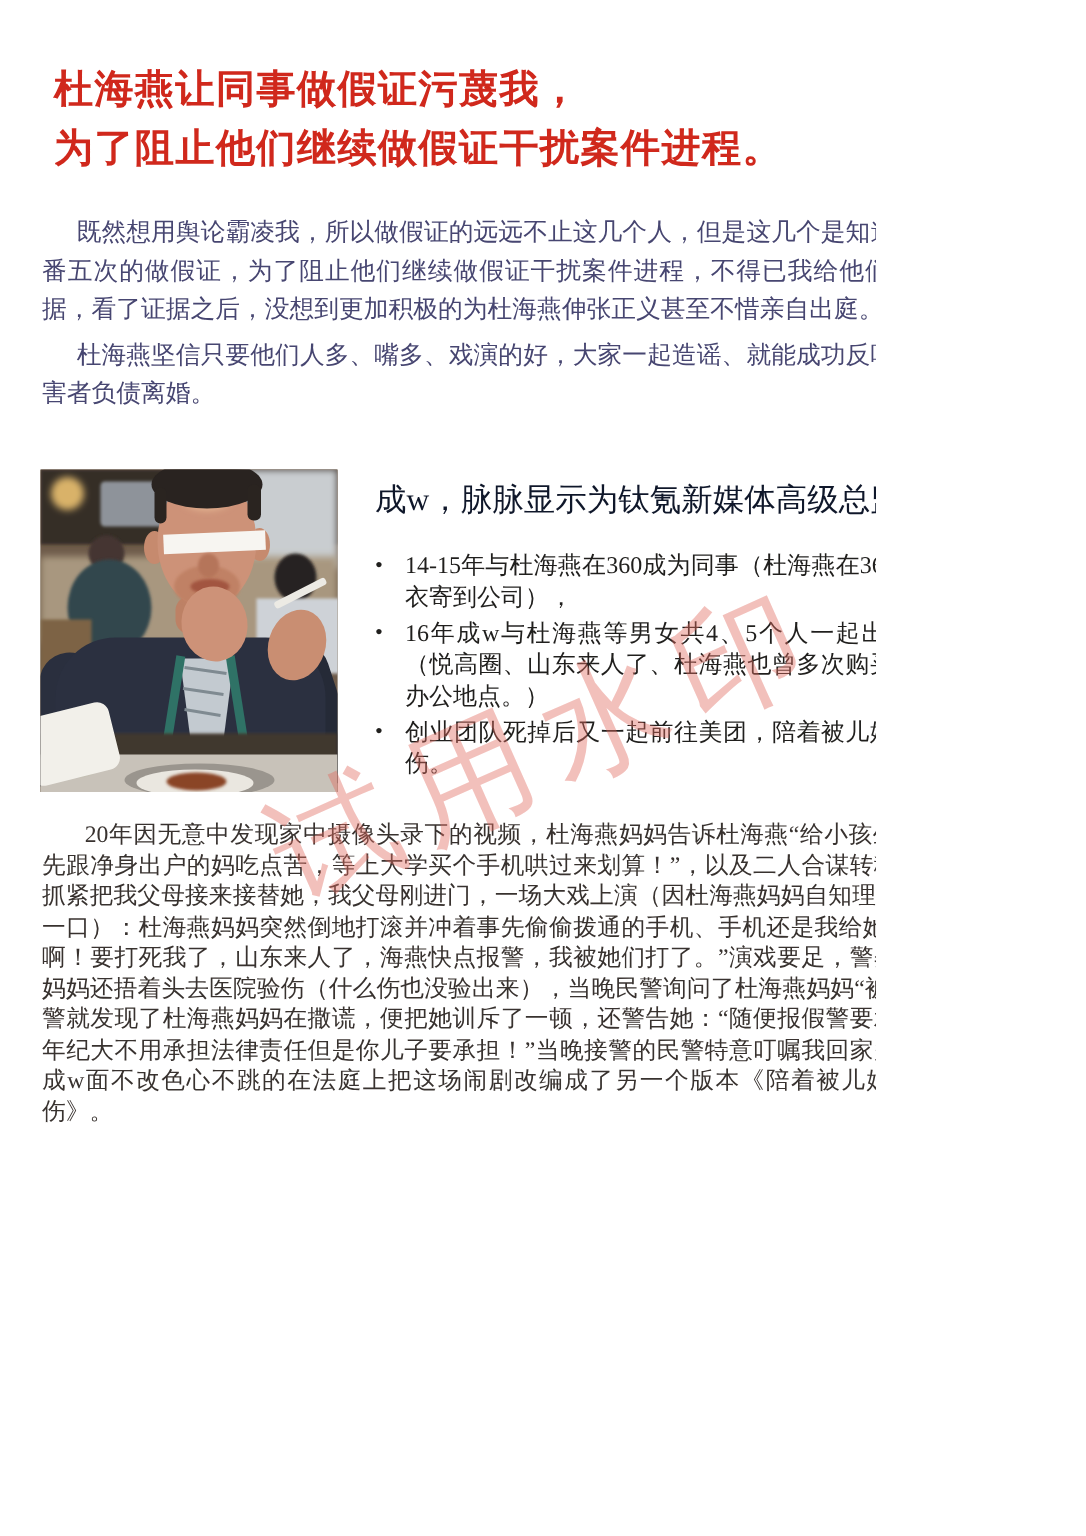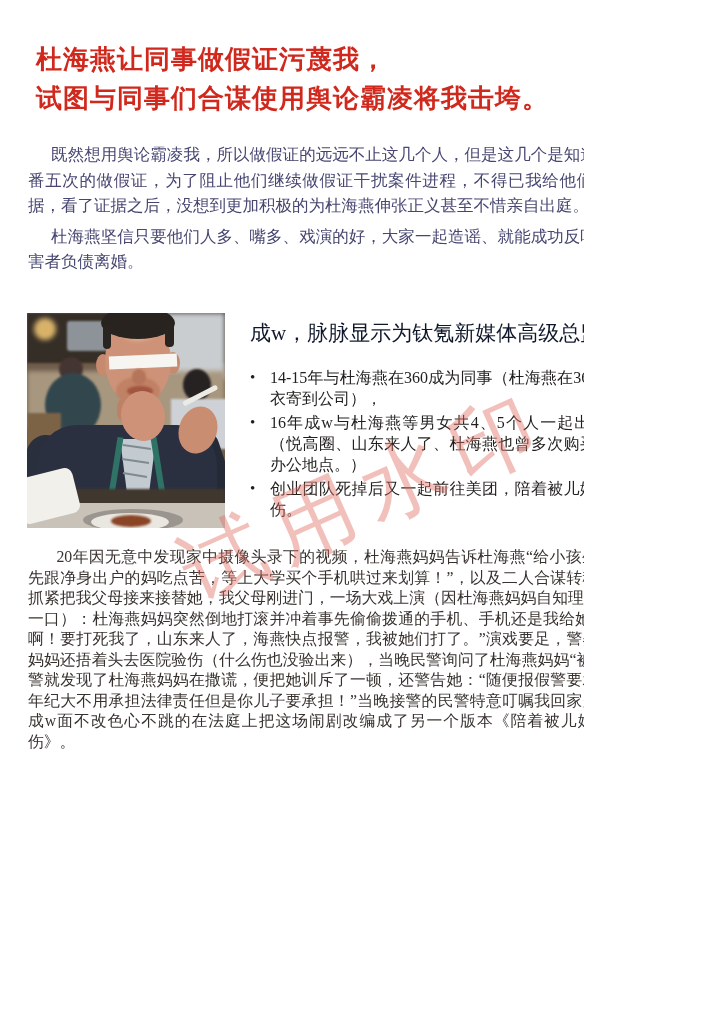--- a/index.html
+++ b/index.html
@@ -29,21 +29,21 @@
              color:#e26b60;opacity:0.42;transform:rotate(-24deg);
              pointer-events:none;z-index:50;font-family:"Liberation Serif","DejaVu Serif",serif;}
 </style>
 </head>
 <body>
 
 <div class="page">
 
   <h1 class="title">
     <span class="t-line">杜海燕让同事做假证污蔑我，</span>
-    <span class="t-line">试图与同事们合谋使用舆论霸凌将我击垮。</span>
+    <span class="t-line">为了阻止他们继续做假证干扰案件进程。</span>
   </h1>
 
   <section class="intro">
     <p>既然想用舆论霸凌我，所以做假证的远远不止这几个人，但是这几个是知道真相后仍然三番五次的做假证，为了阻止他们继续做假证干扰案件进程，不得已我给他们发送了少量证据，看了证据之后，没想到更加积极的为杜海燕伸张正义甚至不惜亲自出庭。</p>
     <p>杜海燕坚信只要他们人多、嘴多、戏演的好，大家一起造谣、就能成功反咬我一口、让受害者负债离婚。</p>
   </section>
 
   <div class="photo">
     <svg width="198" height="215" viewBox="0 0 198 215">
       <defs>

